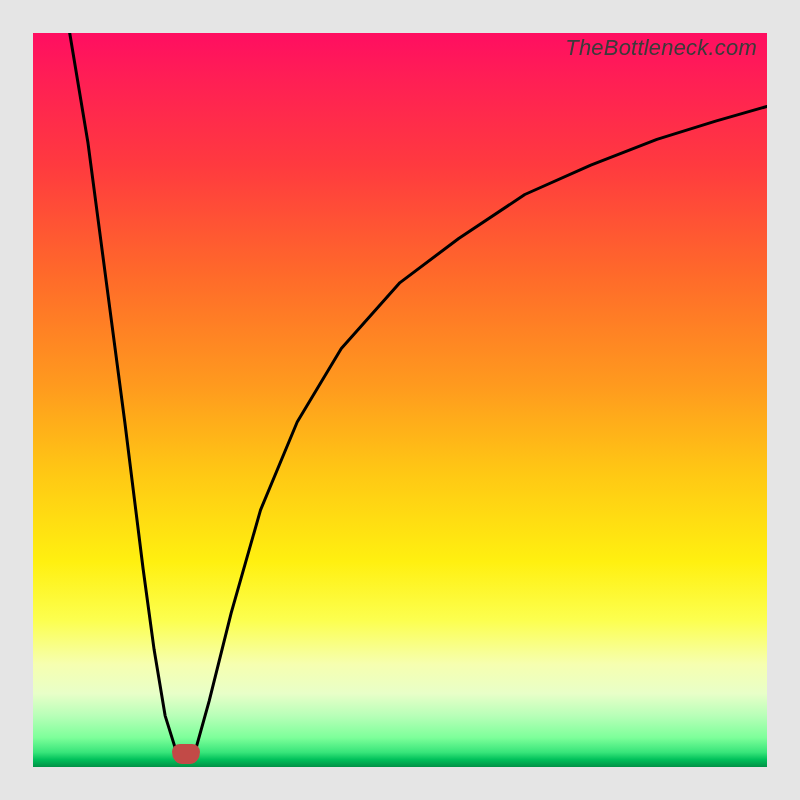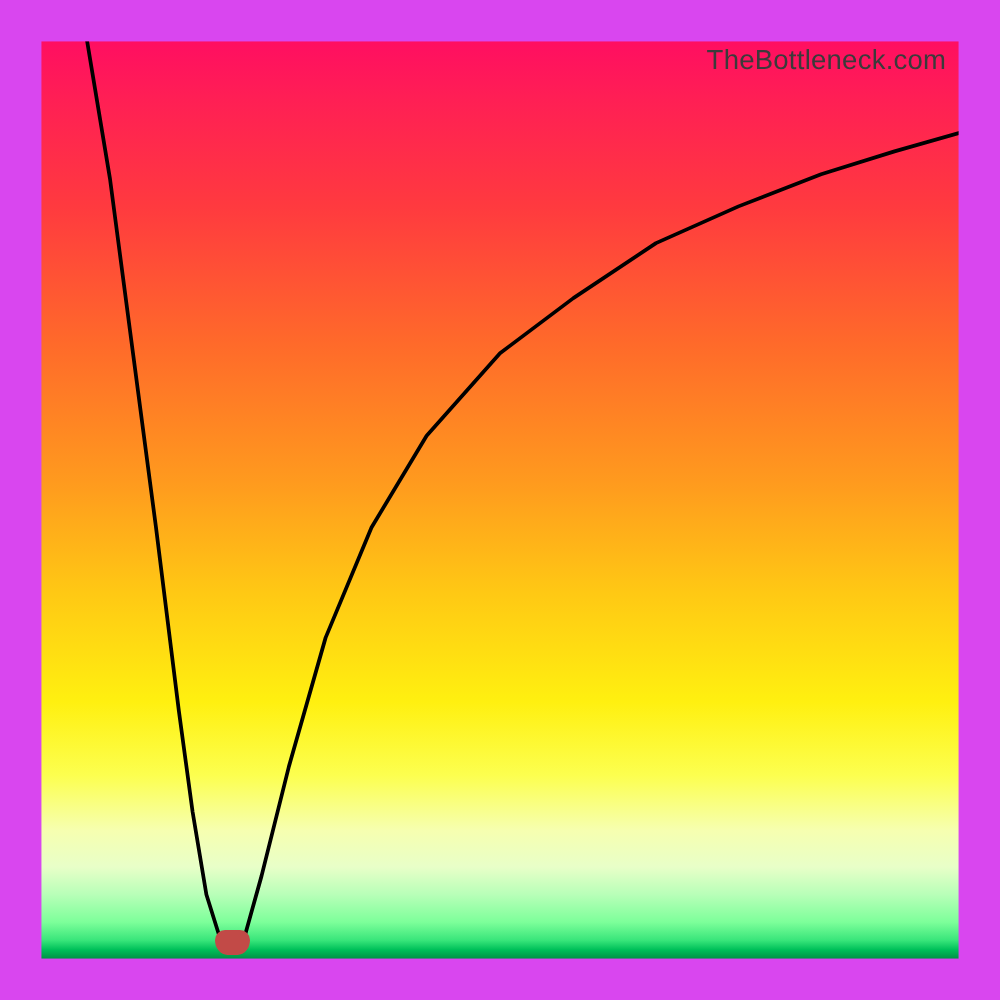--- a/index.html
+++ b/index.html
@@ -9,21 +9,22 @@
     height: 800px;
     background: #000;
     overflow: hidden;
   }
   .frame {
     position: absolute;
     left: 0;
     top: 0;
     width: 800px;
     height: 800px;
-    background: #d946ef;
+    background: #e5e5e5;
+    font-style: italic;
   }
   .plot-area {
     position: absolute;
     left: 33px;
     top: 33px;
     width: 734px;
     height: 734px;
     overflow: hidden;
   }
   .gradient {

